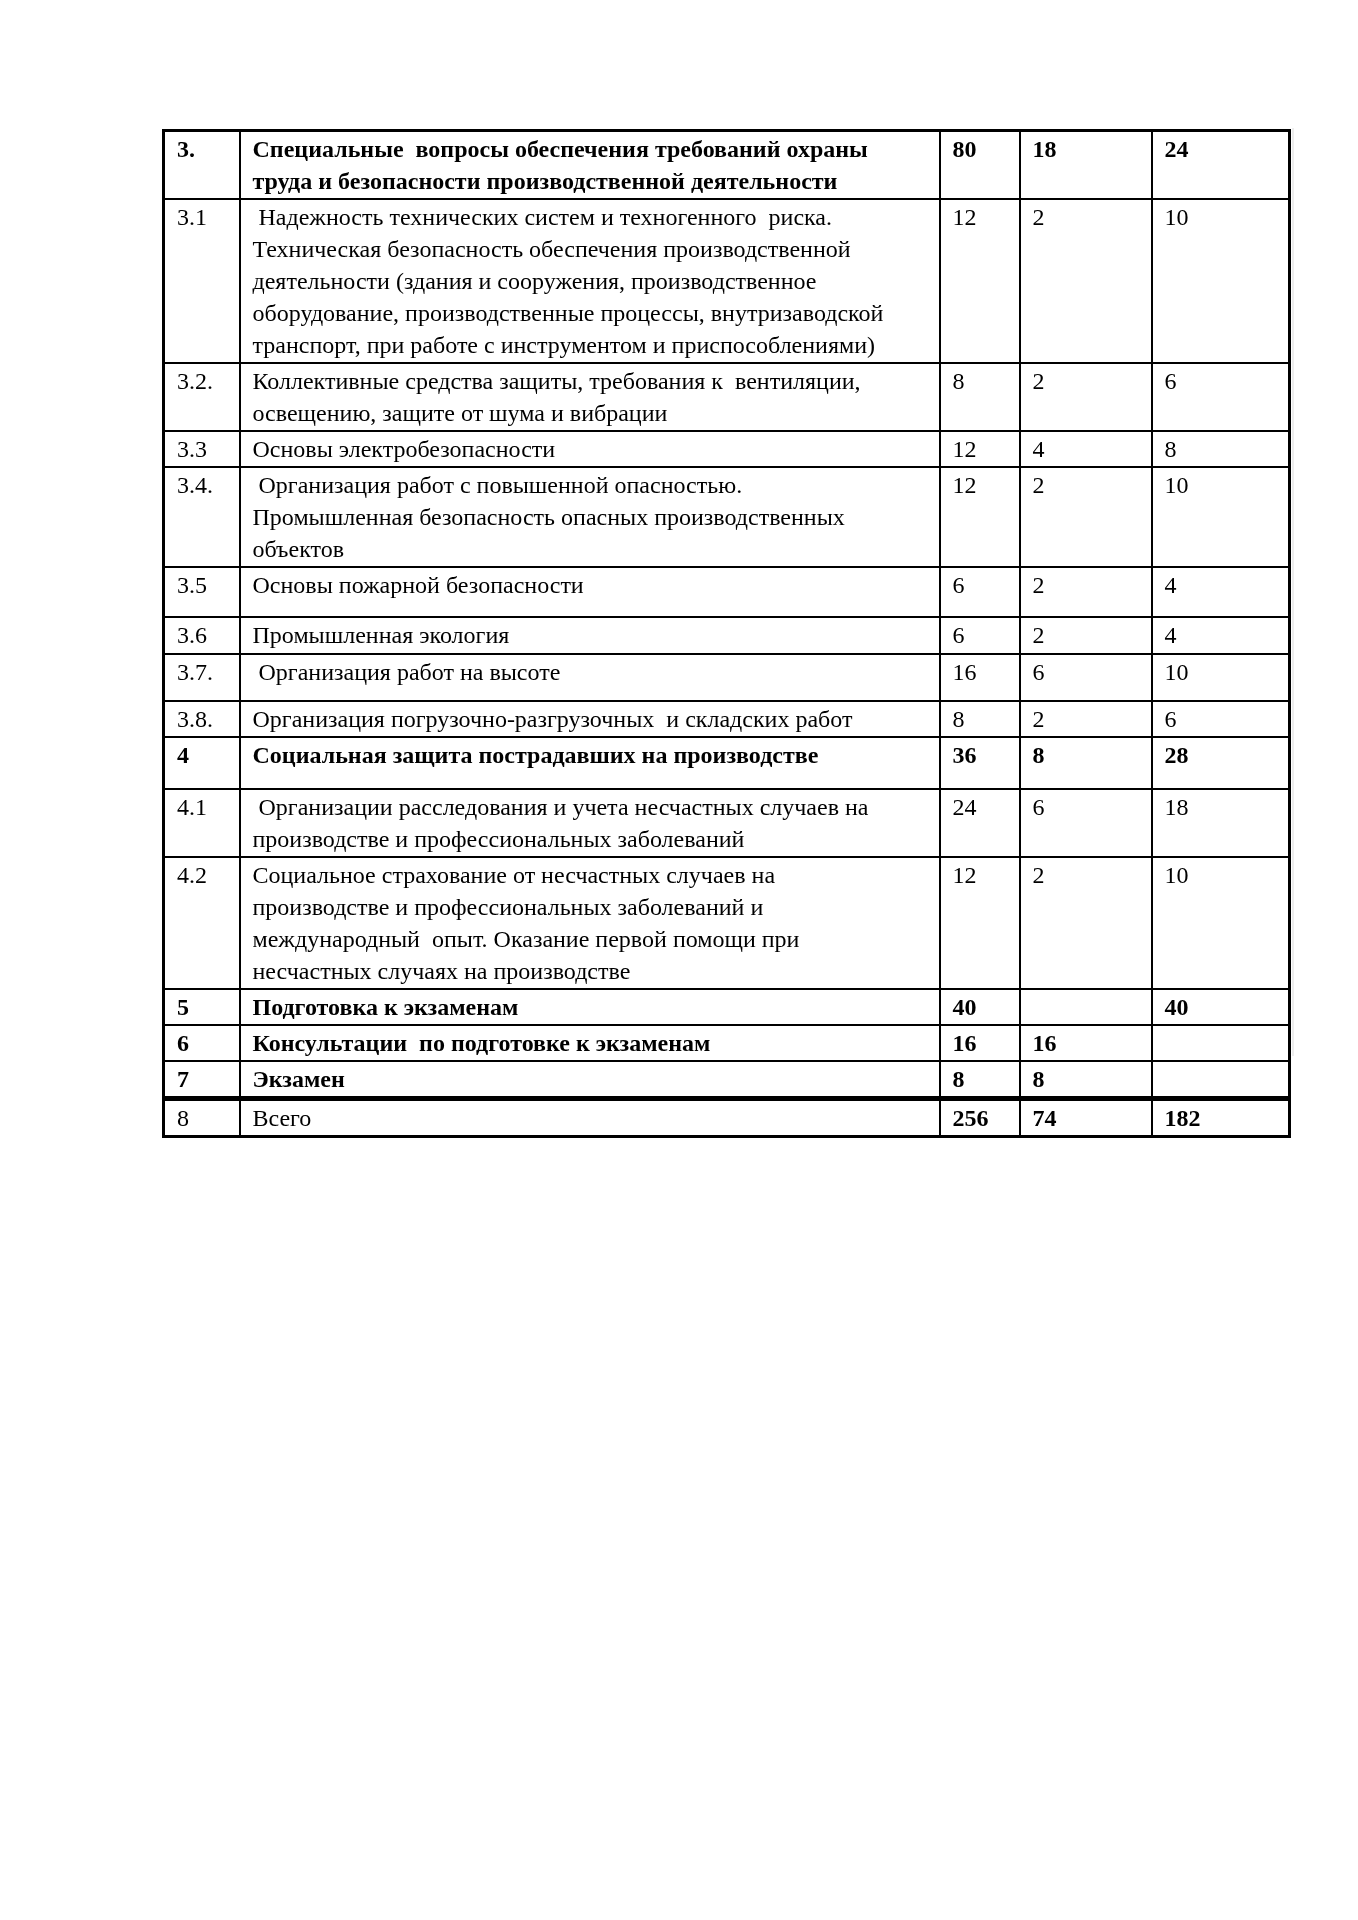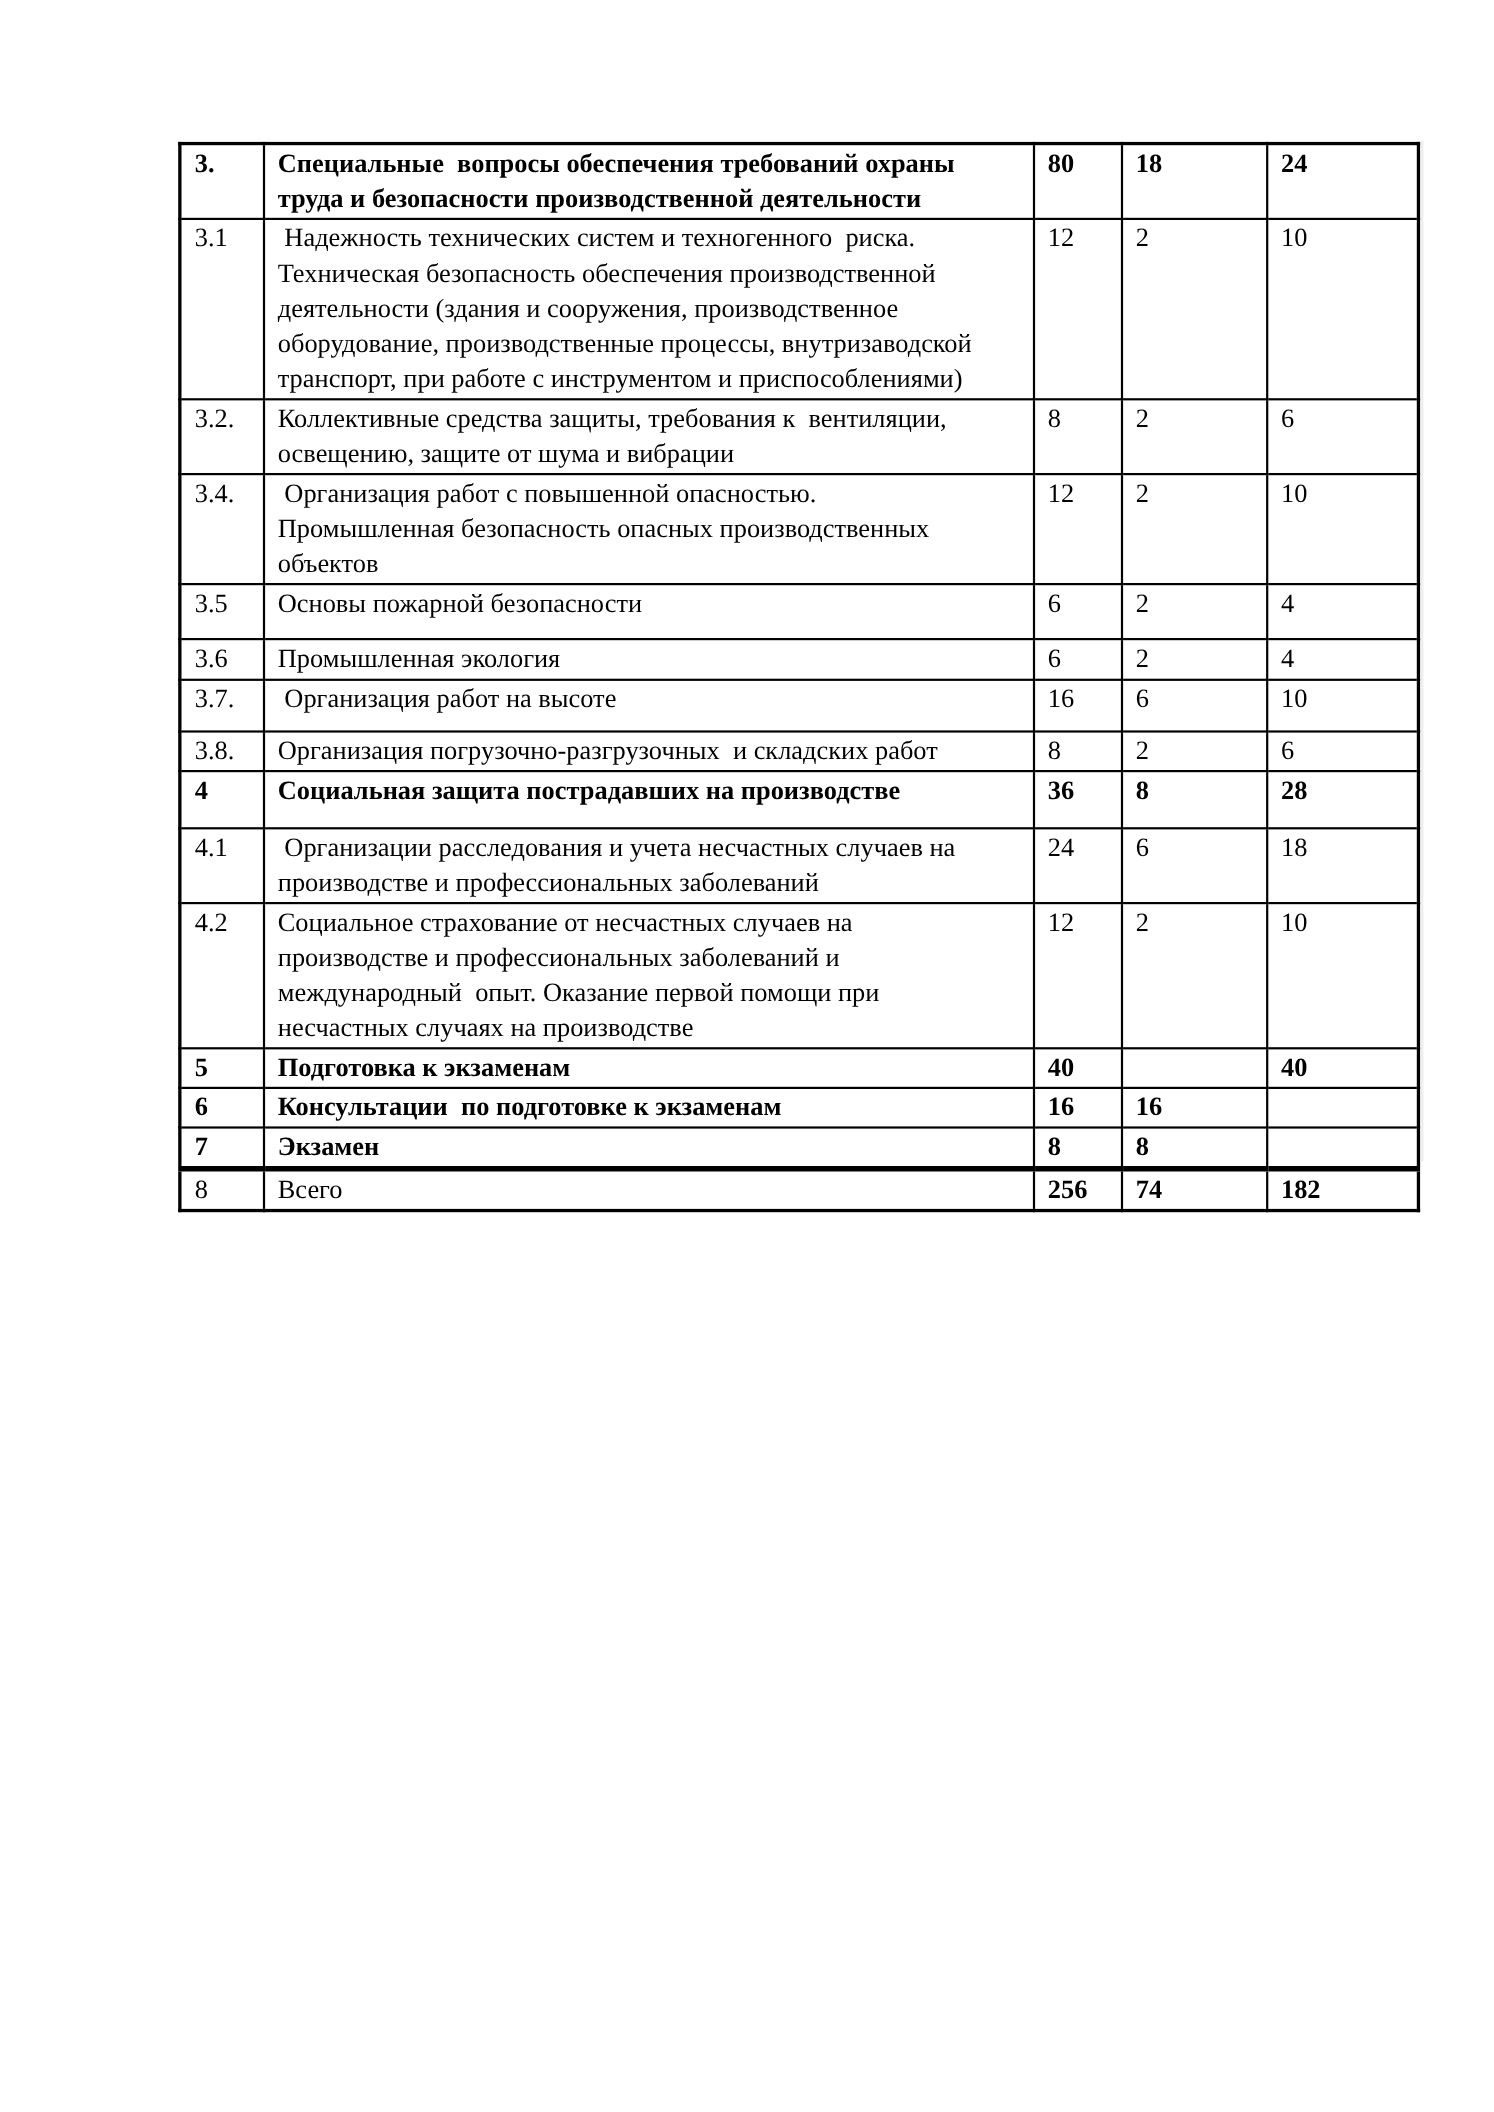--- a/index.html
+++ b/index.html
@@ -86,20 +86,27 @@
         <td class="cell-val">10</td>
       </tr>
       <tr style="height:66px">
         <td class="cell-num">3.2.</td>
         <td class="cell-title">Коллективные средства защиты, требования к  вентиляции,
 освещению, защите от шума и вибрации</td>
         <td class="cell-val">8</td>
         <td class="cell-val">2</td>
         <td class="cell-val">6</td>
       </tr>
+      <tr style="height:33px">
+        <td class="cell-num">3.3</td>
+        <td class="cell-title">Основы электробезопасности</td>
+        <td class="cell-val">12</td>
+        <td class="cell-val">4</td>
+        <td class="cell-val">8</td>
+      </tr>
       <tr style="height:99px">
         <td class="cell-num">3.4.</td>
         <td class="cell-title"> Организация работ с повышенной опасностью.
 Промышленная безопасность опасных производственных
 объектов</td>
         <td class="cell-val">12</td>
         <td class="cell-val">2</td>
         <td class="cell-val">10</td>
       </tr>
       <tr style="height:50px">

